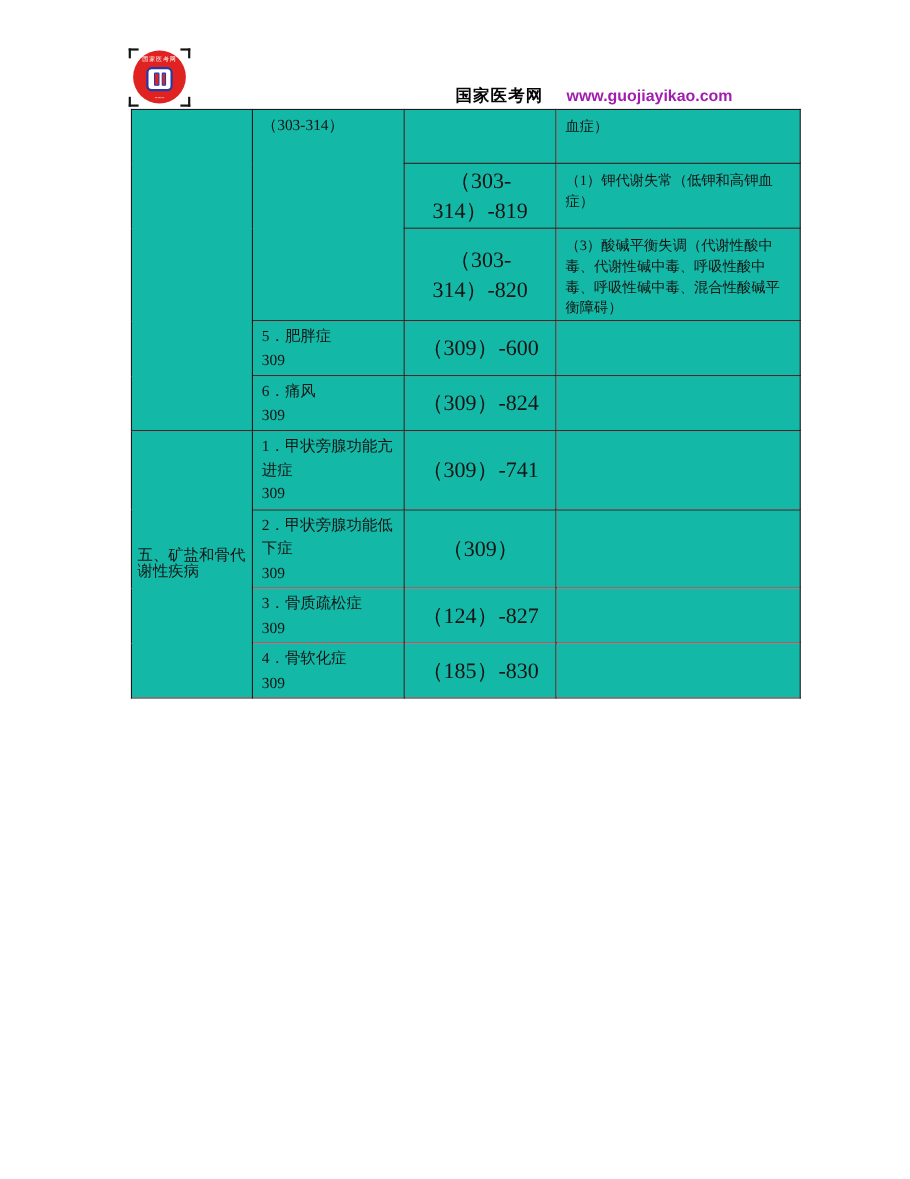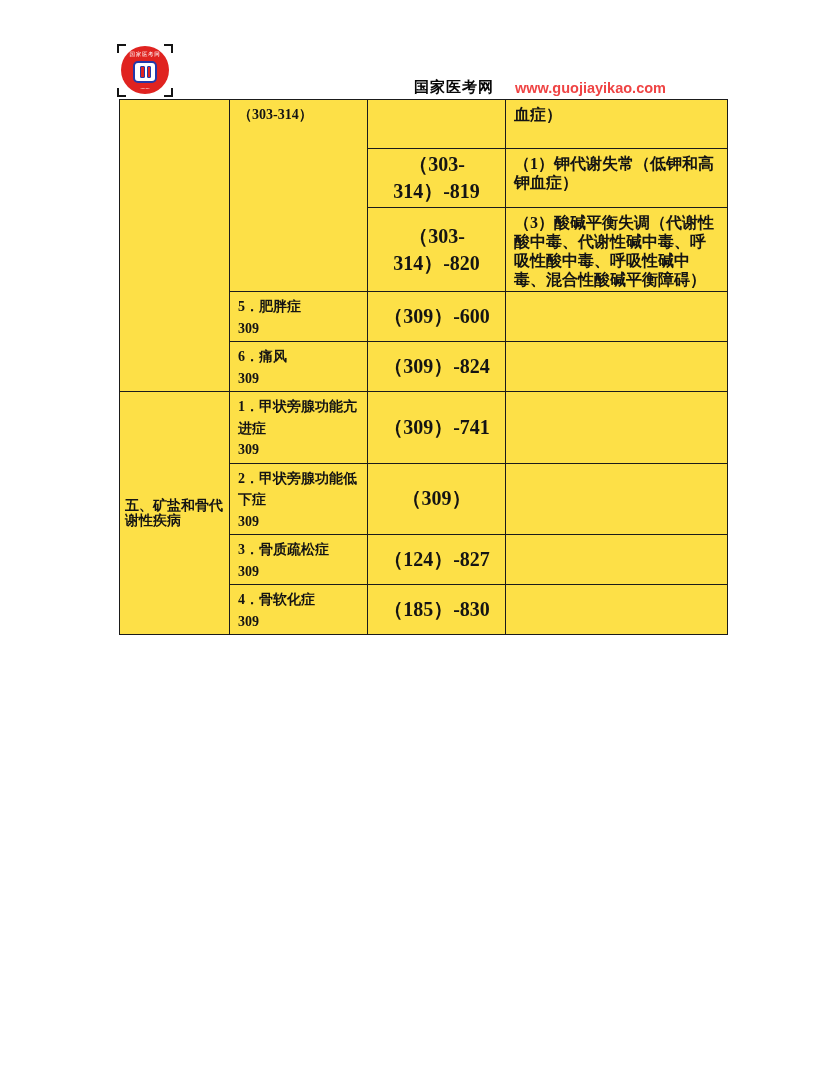--- a/index.html
+++ b/index.html
@@ -24,33 +24,33 @@
             width:24px; height:22px; background:#ffffff; border:2px solid #2438a8;
             border-radius:5px; display:flex; align-items:center; justify-content:center; gap:2px; }
   .emblem .bar1 { width:5px; height:12px; border:1.5px solid #2438a8; background:#e02320; border-radius:1px; }
   .emblem .bar2 { width:4px; height:12px; background:#e02320; border:1.5px solid #2438a8; border-radius:1px; }
   .seal-bottom { position:absolute; left:50%; bottom:2px; transform:translateX(-50%) scale(.6);
                  font-size:6px; color:#ffc9c9; white-space:nowrap; }
 
   .site-name { position:absolute; left:414px; top:78px; font-family:"Liberation Sans",sans-serif;
                font-weight:bold; font-size:15px; color:#060606; letter-spacing:1px; }
   .site-url  { position:absolute; left:515px; top:80px; font-family:"Liberation Sans",sans-serif;
-               font-weight:bold; font-size:14.5px; color:#ef4444; }
+               font-weight:bold; font-size:14.5px; color:#a21caf; }
 
   
   table.doc { position:absolute; left:119px; top:99px; border-collapse:collapse;
               table-layout:fixed; width:608px; }
-  table.doc td { border:1.6px solid #1b1b1b; background:#fde047; overflow:hidden;font-weight:bold; }
+  table.doc td { border:1.6px solid #1b1b1b; background:#14b8a6; overflow:hidden; }
 
   td.cat  { vertical-align:middle; font-size:14px; line-height:15px; padding:2px 4px 2px 5px;
             white-space:pre-line; }
   td.dis  { vertical-align:top; font-size:14px; line-height:21.5px; padding:4px 6px 2px 8px;
             white-space:pre-line; }
   td.code { vertical-align:middle; text-align:center; font-size:20px; padding:2px 4px; }
-  td.note { vertical-align:top; font-size:16px; line-height:19px; padding:5px 6px 2px 8px;
+  td.note { vertical-align:top; font-size:13px; line-height:19px; padding:5px 6px 2px 8px;
             white-space:pre-line; text-align:left; }
 </style>
 </head>
 <body>
 
 <div class="page">
 
   <div class="logo-box">
     <span class="crop tl"></span>
     <span class="crop tr"></span>

